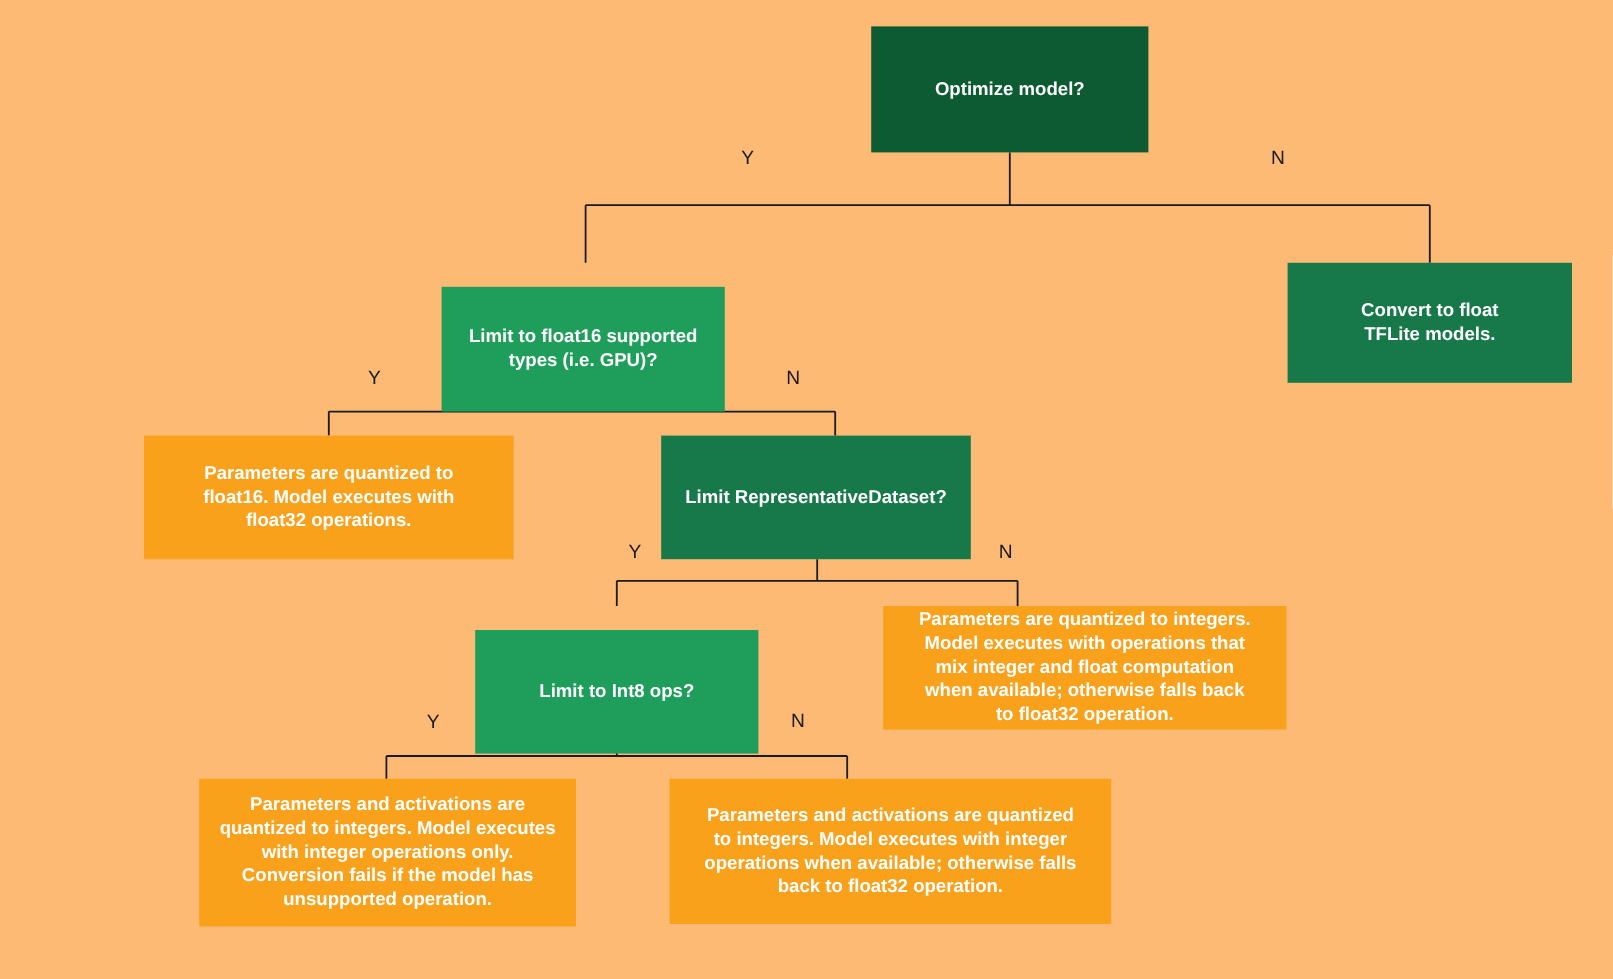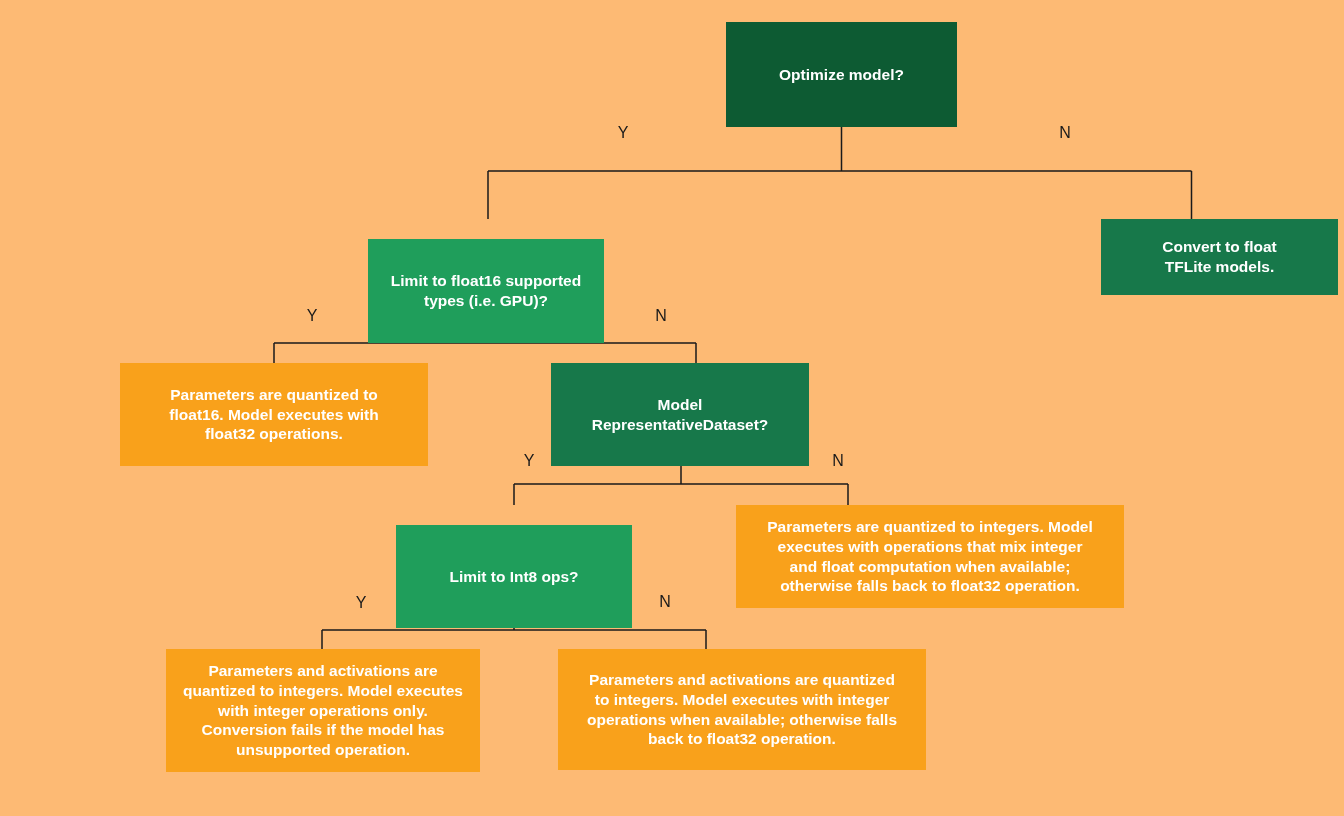--- a/index.html
+++ b/index.html
@@ -42,25 +42,25 @@
   .branch-label {
     position: absolute;
     transform: translate(-50%, -50%);
     color: #1a1a1a;
     font-size: 16px;
     font-weight: 400;
   }
   
   #n-optimize       { left: 726px;  top: 22px;  width: 231px; height: 105px; padding: 0 14px; }
   #n-limit-float16  { left: 368px;  top: 219px; width: 236px; height: 104px; padding: 0 10px; }
-  #n-convert-float  { left: 1073px; top: 219px; width: 237px; height: 76px; padding: 0 36px; margin-left: 28px; }
+  #n-convert-float  { left: 1073px; top: 219px; width: 237px; height: 100px; padding: 0 36px; }
   #n-float16-result { left: 120px;  top: 363px; width: 308px; height: 103px; padding: 0 34px; }
   #n-have-dataset   { left: 551px;  top: 363px; width: 258px; height: 103px; padding: 0 18px; }
   #n-limit-int8     { left: 396px;  top: 505px; width: 236px; height: 103px; padding: 0 0; }
-  #n-mix-result     { left: 736px;  top: 505px; width: 388px; height: 103px; padding: 0 27px; align-items: center; }
+  #n-mix-result     { left: 736px;  top: 505px; width: 336px; height: 103px; padding: 0 27px; align-items: center; }
   #n-int-only       { left: 166px;  top: 649px; width: 314px; height: 123px; padding: 0 17px; }
   #n-int-fallback   { left: 558px;  top: 649px; width: 368px; height: 121px; padding: 0 27px; }
 </style>
 </head>
 <body>
 
 <div class="canvas">
 
   <svg class="connectors" viewBox="0 0 1344 816" xmlns="http://www.w3.org/2000/svg">
 
@@ -83,21 +83,21 @@
 
   <div class="node mid" id="n-convert-float">
     <span>Convert to float TFLite models.</span>
   </div>
 
   <div class="node orange" id="n-float16-result">
     <span>Parameters are quantized to float16. Model executes with float32 operations.</span>
   </div>
 
   <div class="node mid" id="n-have-dataset">
-    <span>Model RepresentativeDataset?</span>
+    <span>Limit RepresentativeDataset?</span>
   </div>
 
   <div class="node light" id="n-limit-int8">
     <span>Limit to Int8 ops?</span>
   </div>
 
   <div class="node orange" id="n-mix-result">
     <span>Parameters are quantized to integers. Model executes with operations that mix integer and float computation when available; otherwise falls back to float32 operation.</span>
   </div>
 

